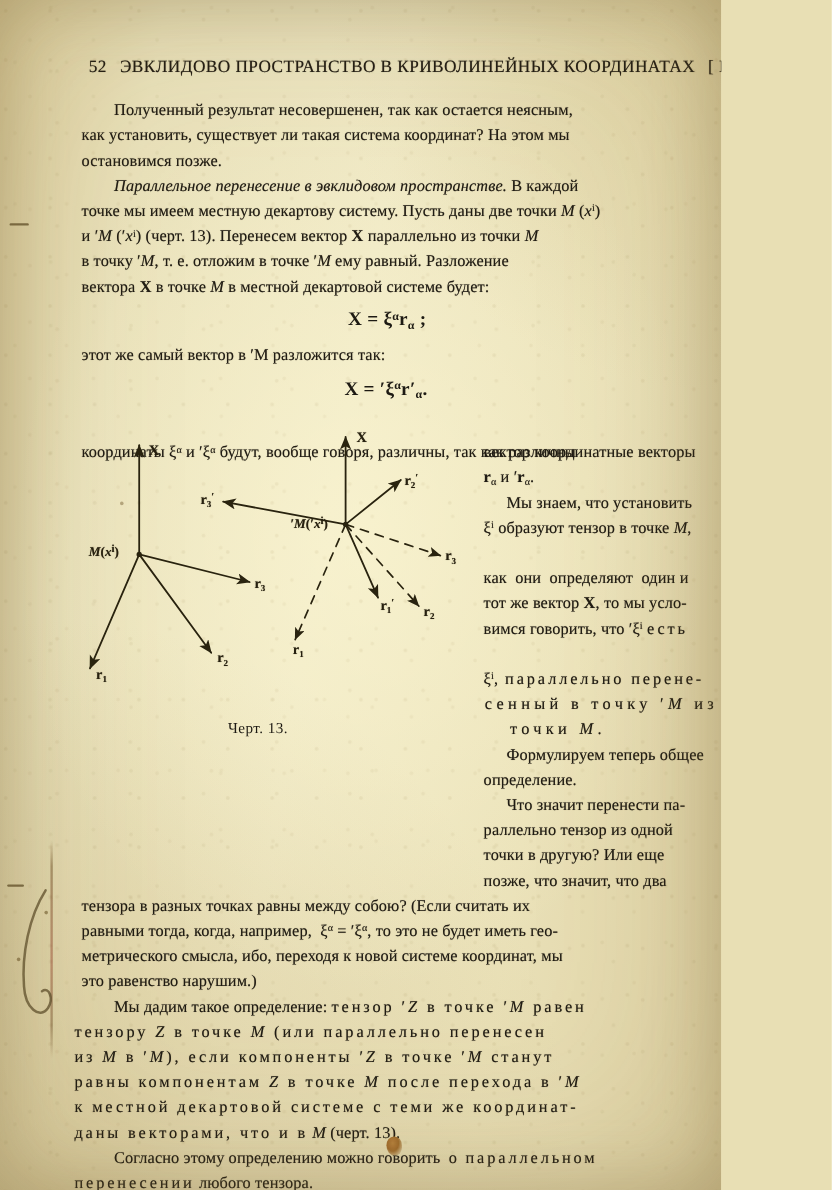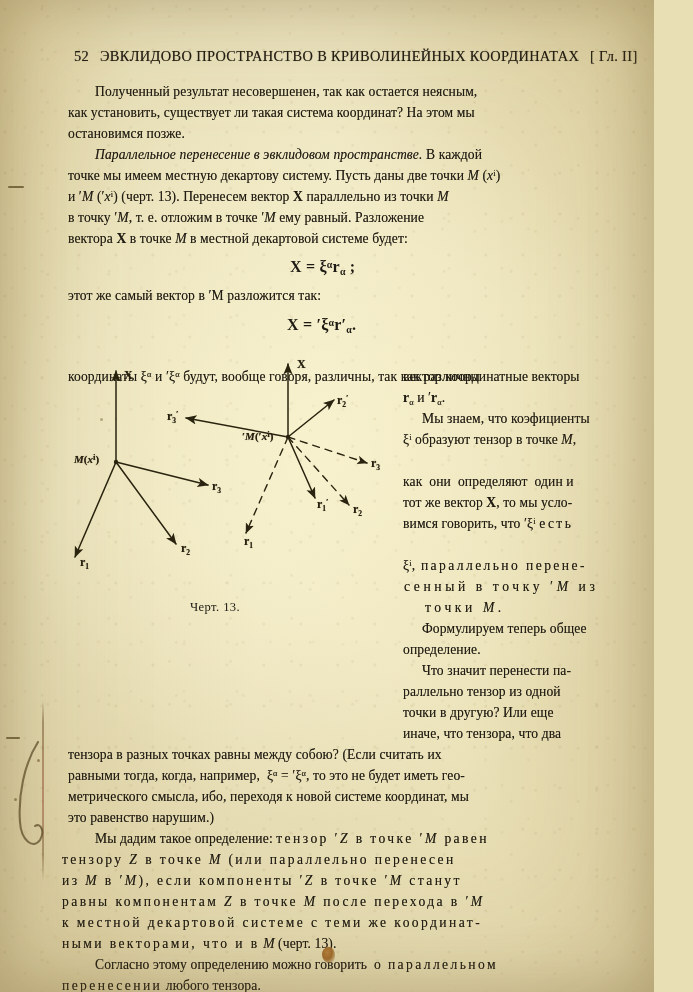--- a/index.html
+++ b/index.html
@@ -2,21 +2,21 @@
 <html><head>
 <meta charset="utf-8">
 <style>
   html,body{margin:0;padding:0;}
   body{
     width:693px;height:992px;overflow:hidden;
     background:#e8dfb4;
     font-family:"Liberation Serif","DejaVu Serif",serif;
     color:#1d1a13;
   }
-  #page{position:relative;width:654px;height:992px;overflow:hidden;
+  #page{position:relative;width:601px;height:992px;overflow:hidden;
     background:
       radial-gradient(ellipse 70% 55% at 50% 45%, rgba(255,250,215,.55) 0%, rgba(255,250,215,0) 70%),
       radial-gradient(ellipse 120% 80% at 8% 100%, rgba(196,176,120,.45) 0%, rgba(196,176,120,0) 60%),
       radial-gradient(ellipse 100% 60% at 100% 0%, rgba(206,188,132,.40) 0%, rgba(206,188,132,0) 55%),
       linear-gradient(100deg,#ded0a0 0%,#eae2bb 18%,#efe8c4 45%,#eae1b8 72%,#ddd0a2 100%);
   }
   
   #grain{position:absolute;inset:0;pointer-events:none;opacity:.30;mix-blend-mode:multiply;
     background-image:
       radial-gradient(circle at 13% 22%, rgba(150,128,76,.30) 0 1px, transparent 2px),
@@ -90,34 +90,34 @@
   <div class="txt mathline" style="left:290px;top:258px;"><span class="bld">X</span> = ξ<sup>α</sup><span class="bld">r</span><sub>α</sub> ;</div>
 
   <div class="txt body-line" style="left:68px;top:288px;"><span>этот же самый вектор в ′M разложится так:</span></div>
 
   <div class="txt mathline" style="left:287px;top:316px;"><span class="bld">X</span> = ′ξ<sup>α</sup><span class="bld">r</span>′<sub>α</sub>.</div>
 
   <div class="txt body-line" style="left:68px;top:369px;">координаты ξ<sup>α</sup> и ′ξ<sup>α</sup> будут, вообще говоря, различны, так как различны</div>
 
   <div class="txt body-line" style="left:403px;top:369px;"><span>вектор координатные векторы</span></div>
   <div class="txt body-line" style="left:403px;top:390px;"><span class="bld">r</span><sub>α</sub> и ′<span class="bld">r</span><sub>α</sub>.</div>
-  <div class="txt body-line" style="left:422px;top:411px;">Мы знаем, что коэфициенты</div>
+  <div class="txt body-line" style="left:422px;top:411px;">Мы знаем, что установить</div>
   <div class="txt body-line" style="left:403px;top:432px;">ξ<sup>i</sup> образуют тензор в точке <span class="mi">M</span>,</div>
   <div class="txt body-line" style="left:403px;top:474px;">как&nbsp; они&nbsp; определяют&nbsp; один и</div>
   <div class="txt body-line" style="left:403px;top:495px;">тот же вектор <span class="bld">X</span>, то мы усло-</div>
   <div class="txt body-line" style="left:403px;top:516px;">вимся говорить, что ′ξ<sup>i</sup> <span class="sp">есть</span></div>
   <div class="txt body-line" style="left:403px;top:558px;">ξ<sup>i</sup>,<span class="sp"> параллельно перене-</span></div>
   <div class="txt body-line sp2" style="left:404px;top:579px;">сенный в точку ′<span class="mi">M</span> из</div>
   <div class="txt body-line sp2" style="left:425px;top:600px;">точки <span class="mi">M</span>.</div>
   <div class="txt body-line" style="left:422px;top:621px;">Формулируем теперь общее</div>
   <div class="txt body-line" style="left:403px;top:642px;"><span>определение.</span></div>
   <div class="txt body-line" style="left:422px;top:663px;"><span>Что значит перенести па-</span></div>
   <div class="txt body-line" style="left:403px;top:684px;text-align:right;"><span>раллельно тензор из одной</span></div>
   <div class="txt body-line" style="left:403px;top:705px;"><span>точки в другую? Или еще</span></div>
-  <div class="txt body-line" style="left:403px;top:726px;"><span>иначе, что тензора, что два</span></div>
+  <div class="txt body-line" style="left:403px;top:726px;"><span>позже, что значит, что два</span></div>
 
   <div id="figure">
     <svg width="350" height="250" viewBox="0 0 350 250">
       <defs>
         <marker id="ah" markerWidth="9" markerHeight="9" refX="7" refY="3.1" orient="auto">
           <path d="M0,0 L7.5,3.1 L0,6.2 L1.8,3.1 Z" fill="#29230f"></path>
         </marker>
       </defs>
       <g stroke="#29230f" stroke-width="1.5" fill="none" stroke-linecap="round" marker-end="url(#ah)">
 
@@ -162,21 +162,21 @@
   <div class="txt body-line" style="left:68px;top:747px;"><span>тензора в разных точках равны между собою? (Если считать их</span></div>
   <div class="txt body-line" style="left:68px;top:768px;">равными тогда, когда, например, &nbsp;ξ<sup>α</sup> = ′ξ<sup>α</sup>, то это не будет иметь гео-</div>
   <div class="txt body-line" style="left:68px;top:789px;"><span>метрического смысла, ибо, переходя к новой системе координат, мы</span></div>
   <div class="txt body-line" style="left:68px;top:810px;"><span>это равенство нарушим.)</span></div>
 
   <div class="txt body-line" style="left:95px;top:831px;">Мы дадим такое определение: <span class="sp">тензор ′<span class="mi">Z</span> в точке ′<span class="mi">M</span> равен</span></div>
   <div class="txt body-line sp" style="left:62px;top:852px;">тензору <span class="mi">Z</span> в точке <span class="mi">M</span> (или параллельно перенесен</div>
   <div class="txt body-line sp" style="left:62px;top:873px;">из <span class="mi">M</span> в ′<span class="mi">M</span>), если компоненты ′<span class="mi">Z</span> в точке ′<span class="mi">M</span> станут</div>
   <div class="txt body-line sp" style="left:62px;top:894px;">равны компонентам <span class="mi">Z</span> в точке <span class="mi">M</span> после перехода в ′<span class="mi">M</span></div>
   <div class="txt body-line sp" style="left:62px;top:915px;">к местной декартовой системе с теми же координат-</div>
-  <div class="txt body-line" style="left:62px;top:936px;"><span class="sp">ными векторами, что и в</span> <span class="mi">M</span> (черт. 13).</div>
+  <div class="txt body-line" style="left:62px;top:936px;"><span class="sp">даны векторами, что и в</span> <span class="mi">M</span> (черт. 13).</div>
 
   <div class="txt body-line" style="left:95px;top:957px;">Согласно этому определению можно говорить&nbsp; о&nbsp; <span class="sp">параллельном</span></div>
   <div class="txt body-line" style="left:62px;top:978px;"><span class="sp">перенесении</span> любого тензора.</div>
 
   <div id="edge-line" class="mark"></div>
   <svg id="pencil" class="mark" width="60" height="150" viewBox="0 0 60 150">
     <path d="M30 2 C 16 24, 10 56, 12 82 C 13 100, 25 110, 32 100 C 37 92, 33 82, 27 86" fill="none" stroke="rgba(92,78,44,.75)" stroke-width="2.1" stroke-linecap="round"></path>
   </svg>
   <div class="dash mark" style="left:8px;top:186px;width:16px;"></div>
   <div class="dash mark" style="left:6px;top:737px;width:14px;"></div>

